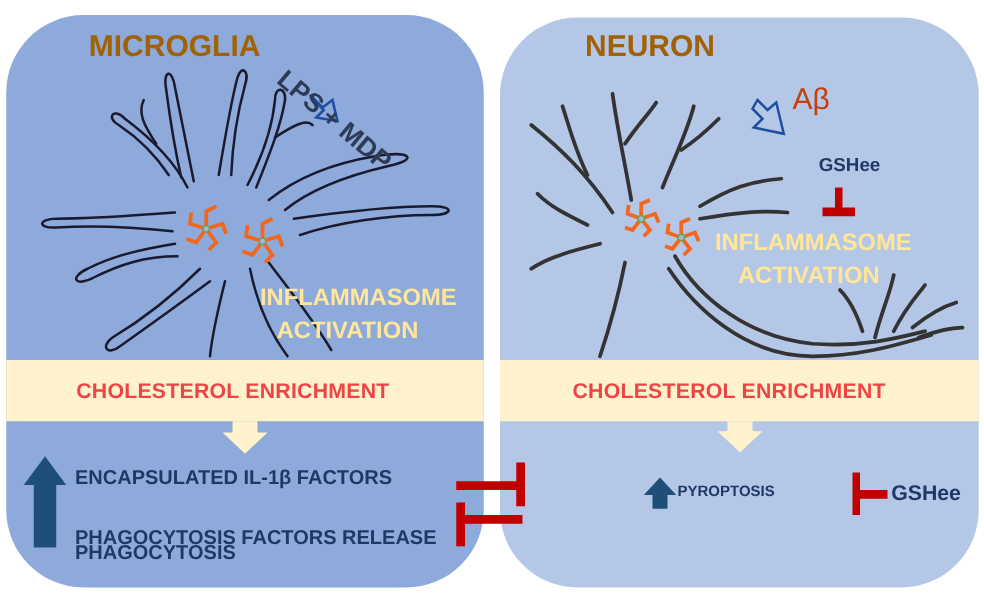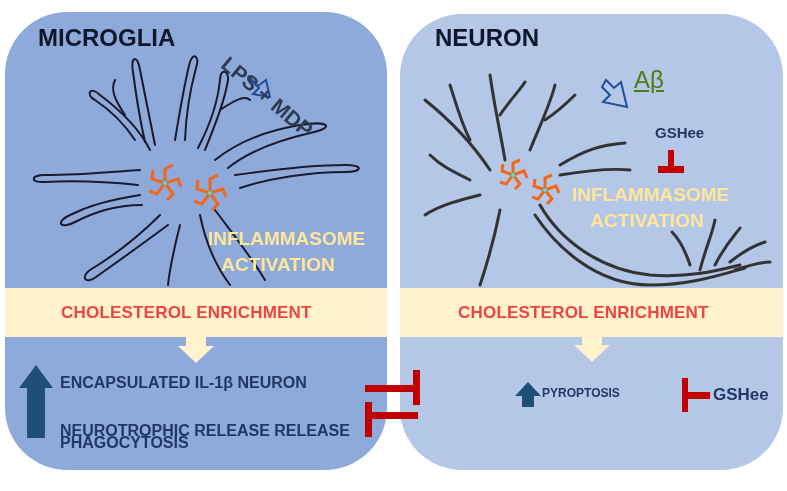--- a/index.html
+++ b/index.html
@@ -6,21 +6,21 @@
   body { width: 787px; height: 491px; position: relative; overflow: hidden;
          font-family: "Liberation Sans", "DejaVu Sans", sans-serif; }
   .panel { position: absolute; border-radius: 62px; }
   #panel-left { left: 5px; top: 12px; width: 382px; height: 458px; background: #8eaadb; }
   #panel-right { left: 400px; top: 14px; width: 383px; height: 456px; background: #b4c7e7; }
   .band { position: absolute; top: 288px; height: 49px; background: #fff2cc; }
   #band-left { left: 5px; width: 382px; }
   #band-right { left: 400px; width: 383px; }
   .band-label { position: absolute; top: 303px; font-weight: bold; font-size: 17px;
                 color: #ef4444; letter-spacing: 0.2px; white-space: nowrap; }
-  .title { position: absolute; font-weight: bold; font-size: 24px; color: #0f172a; }
+  .title { position: absolute; font-weight: bold; font-size: 24px; color: #a16207; margin-left: 33px; }
   .yellow { position: absolute; font-weight: bold; color: #ffe699; font-size: 19px;
             text-align: center; line-height: 26px; white-space: nowrap; }
   .navy { position: absolute; font-weight: bold; color: #1f3864; white-space: nowrap; }
   svg.overlay { position: absolute; left: 0; top: 0; }
 </style>
 </head>
 <body>
 
 <div id="panel-left" class="panel"></div>
 <div id="panel-right" class="panel"></div>
@@ -106,21 +106,21 @@
   <g fill="#c00000">
     <rect x="668" y="150" width="6" height="22"></rect>
     <rect x="658" y="166" width="26" height="7"></rect>
   </g>
 </svg>
 
 <div class="title" style="left:38px; top:24px;">MICROGLIA</div>
 <div class="title" style="left:435px; top:24px;">NEURON</div>
 
 <div class="navy" style="left:232px; top:52px; font-size:21px; color:#2e3b55; transform:rotate(40deg); transform-origin:left top;">LPS + MDP</div>
-<div class="navy" style="left:634px; top:66px; font-size:24px; font-weight:normal; color:#4d7c0f;text-decoration:underline;">Aβ</div>
+<div class="navy" style="left:634px; top:66px; font-size:24px; font-weight:normal; color:#c2410c;">Aβ</div>
 <div class="navy" style="left:655px; top:124px; font-size:15px; color:#1f3864;">GSHee</div>
 
 <div class="yellow" style="left:208px; top:226px; width:140px;">
   <div>INFLAMMASOME</div>
   <div>ACTIVATION</div>
 </div>
 <div class="yellow" style="left:572px; top:182px; width:150px;">
   <div>INFLAMMASOME</div>
   <div>ACTIVATION</div>
 </div>
@@ -142,18 +142,18 @@
     <rect x="368" y="412" width="50" height="7"></rect>
     <rect x="365" y="402" width="7" height="35"></rect>
   </g>
 
   <g fill="#c00000">
     <rect x="682" y="378" width="6" height="34"></rect>
     <rect x="686" y="392" width="24" height="7"></rect>
   </g>
 </svg>
 
-<div class="navy" style="left:60px; top:374px; font-size:16px;">ENCAPSULATED IL-1β NEURON</div>
+<div class="navy" style="left:60px; top:374px; font-size:16px;">ENCAPSULATED IL-1β FACTORS</div>
 <div class="navy" style="left:60px; top:398px; font-size:16px;margin-top:36px;">PHAGOCYTOSIS</div>
-<div class="navy" style="left:60px; top:422px; font-size:16px;">NEUROTROPHIC RELEASE RELEASE</div>
+<div class="navy" style="left:60px; top:422px; font-size:16px;">PHAGOCYTOSIS FACTORS RELEASE</div>
 
 <div class="navy" style="left:542px; top:386px; font-size:12px;">PYROPTOSIS</div>
 <div class="navy" style="left:713px; top:385px; font-size:17px;">GSHee</div>
 
 </body></html>

